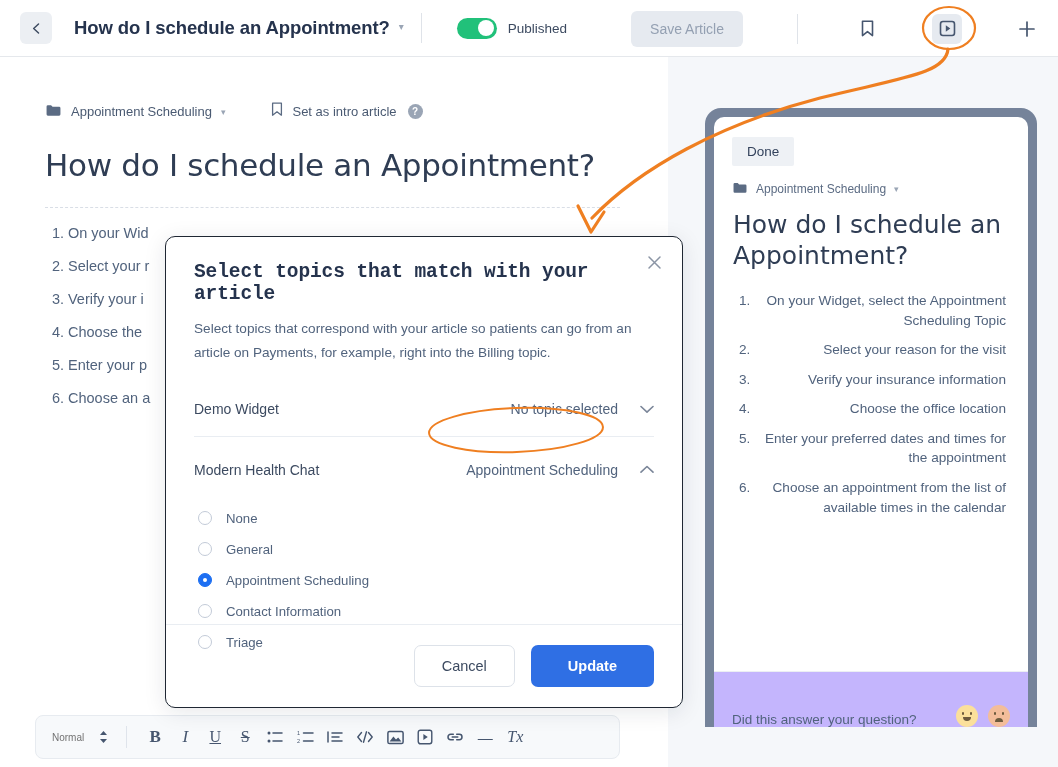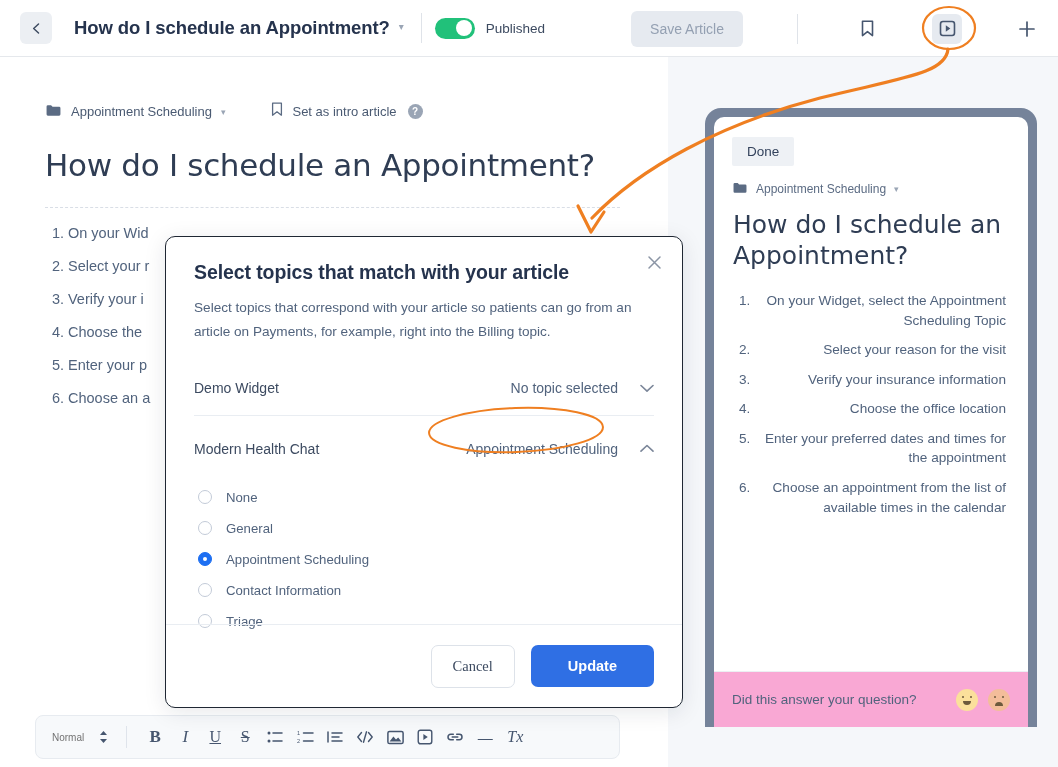--- a/index.html
+++ b/index.html
@@ -22,21 +22,21 @@
     background:#eceff3; display:flex; align-items:center; justify-content:center;
     cursor:pointer;
   }
   .back-btn svg { display:block; }
   .article-title {
     margin-left:22px; font-size:18.5px; font-weight:bold; color:#25334d;
     letter-spacing:-0.1px; white-space:nowrap;
   }
   .title-caret { margin-left:9px; color:#9aa5b5; font-size:10px; position:relative; top:-2px;}
   .vsep { width:1px; height:30px; background:#dfe3e9; margin-left:17px; }
-  .toggle-wrap { display:flex; align-items:center; margin-left:13px; }
+  .toggle-wrap { display:flex; align-items:center; margin-left:35px; }
   .toggle {
     width:40px; height:21px; border-radius:11px; background:#21c17a; position:relative;
     cursor:pointer;
   }
   .toggle .knob {
     position:absolute; top:2.5px; right:2.5px; width:16px; height:16px;
     border-radius:50%; background:#fff;
   }
   .toggle-label { margin-left:11px; font-size:13.5px; color:#3c4a60; }
 
@@ -118,22 +118,22 @@
   .pv-cat { font-size:12px; color:#5b6b83; margin-left:9px; }
   .pv-caret { margin-left:8px; font-size:9px; color:#9aa5b5; }
   .pv-title {
     margin:12px 20px 0 19px; font-size:25px; color:#2f3d54; line-height:1.22;
     font-family:"DejaVu Sans", sans-serif;
   }
   .pv-list { margin:20px 22px 16px 40px;text-align:right; }
   .pv-list li { font-size:13.6px; color:#51637d; line-height:1.44; margin-bottom:10px; }
   .pv-footer {
     position:absolute; bottom:0; left:0; right:0; height:56px;
-    border-top:1px solid #eceff3; display:flex; align-items:center;
-    padding:0 18px; background:#f9a8d4;
+    border-top:1px solid #eceff3; display:flex; align-items:flex-end;
+    padding:0 18px; background:#c4b5fd;
   }
   .pv-footer-text { font-size:13.5px; color:#51637d; }
   .emojis { margin-left:auto; display:flex; gap:10px; }
   .emoji { width:22px;height:22px;border-radius:50%;cursor:pointer;position:relative; }
   .emoji.happy { background:#fbe09b; }
   .emoji.sad { background:#f3bd9a; }
   .emoji i { position:absolute; background:#6d5a3c; border-radius:50%; }
   .emoji .e1 { width:2.6px;height:2.6px; left:5.6px; top:7px; }
   .emoji .e2 { width:2.6px;height:2.6px; right:5.6px; top:7px; }
   .emoji .m-happy {
@@ -151,20 +151,21 @@
     z-index:30;
   }
   .modal-close {
     position:absolute; right:17px; top:14px; width:22px;height:22px;
     display:flex;align-items:center;justify-content:center;cursor:pointer;
     color:#8b95a5; font-size:18px;
   }
   .modal-h {
     margin:24px 60px 0 28px; font-size:19.5px; font-weight:bold; color:#25334d;
     letter-spacing:-0.1px;
+    font-family:Liberation Mono, monospace;
   }
   .modal-sub {
     margin:12px 40px 0 28px; font-size:13.6px; color:#51637d; line-height:1.75;
   }
   .row {
     margin:0 28px; height:54px; display:flex; align-items:center;
   }
   .row.divided { border-bottom:1px solid #e9edf2; }
   .row-label { font-size:14px; color:#3c4a60; }
   .row-val { margin-left:auto; font-size:14px; color:#51637d; }
@@ -183,21 +184,21 @@
   .radio-label { font-size:13.2px; color:#51637d; margin-left:14px; }
   .modal-foot-sep {
     position:absolute; left:0; right:0; bottom:82px; height:1px; background:#e9edf2;
   }
   .modal-foot {
     position:absolute; left:0; right:28px; bottom:0; height:82px;
     display:flex; align-items:center; justify-content:flex-end; gap:16px;
   }
   .btn-cancel {
     background:#fff; border:1px solid #dde2e9; border-radius:7px;
-    font-size:14.5px; font-family:Liberation Serif, serif; color:#3c4a60; padding:12px 21px; cursor:pointer;
+    font-size:14.5px; font-family:Liberation Sans, sans-serif; color:#3c4a60; padding:12px 27px; cursor:pointer;
   }
   .btn-update {
     background:#2f6fe4; border:none; border-radius:7px; color:#fff;
     font-size:14.5px; font-weight:bold; font-family:inherit; padding:13px 37px; cursor:pointer;
   }
 
   
   .annot { position:absolute; left:0; top:0; width:1058px; height:767px; pointer-events:none; z-index:60; }
 </style>
 </head>

